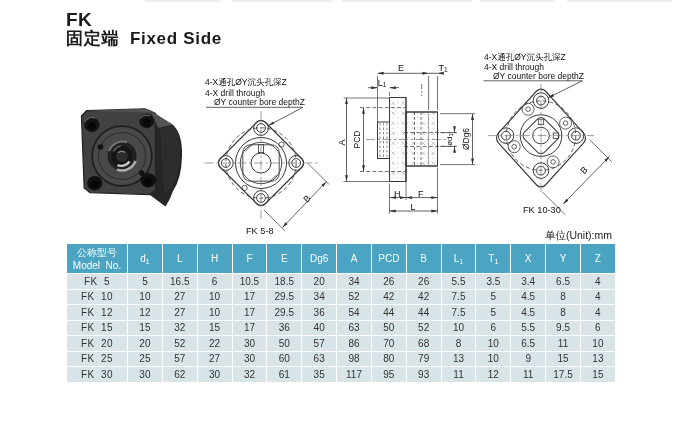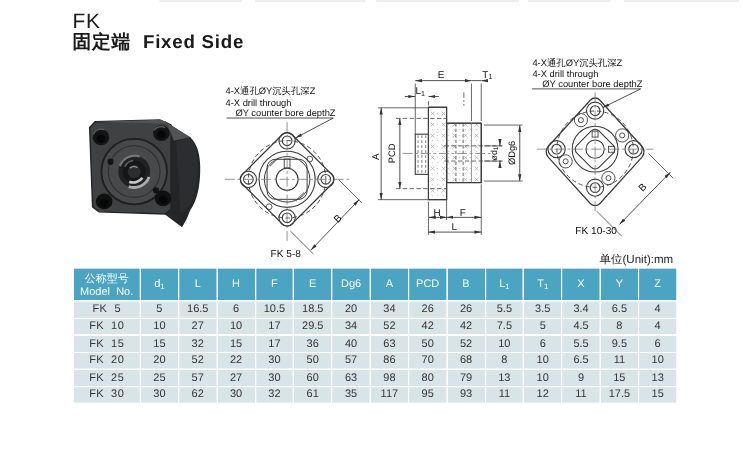--- a/index.html
+++ b/index.html
@@ -1,18 +1,18 @@
 <!DOCTYPE html>
 <html><head>
 <meta charset="utf-8">
 <style>
 html,body{margin:0;padding:0;}
 body{width:675px;height:432px;background:#ffffff;font-family:"Liberation Sans",sans-serif;position:relative;overflow:hidden;}
 .abs{position:absolute;}
-#title1{left:66px;top:9px;font-size:19px;font-weight:normal;color:#1a1a1a;letter-spacing:0.5px;}
+#title1{left:66px;top:9px;font-size:19px;font-weight:bold;color:#1a1a1a;letter-spacing:0.5px;}
 #title2{left:66px;top:27px;font-size:17px;font-weight:bold;color:#1a1a1a;letter-spacing:0.7px;}
 #unit{right:63px;top:229px;font-size:10.5px;color:#222;}
 #tblwrap{left:66px;top:243px;}
 table{border-collapse:collapse;table-layout:fixed;}
 td,th{padding:0;text-align:center;vertical-align:middle;border:1.6px solid #ffffff;overflow:hidden;}
 th{background:#4aa4c2;color:#ffffff;font-weight:normal;font-size:10px;height:29px;}
 td{background:#d9e4e8;color:#333;font-size:10px;height:14.5px;}
 sub{font-size:7px;vertical-align:-2px;}
 .topdash{position:absolute;top:0;height:2px;background:#eceeef;}
 </style>
@@ -262,20 +262,37 @@
           <td>52</td>
           <td>42</td>
           <td>42</td>
           <td>7.5</td>
           <td>5</td>
           <td>4.5</td>
           <td>8</td>
           <td>4</td>
         </tr>
 <tr>
+          <td style="letter-spacing:0.4px;">FK&nbsp;&nbsp;12</td>
+          <td>12</td>
+          <td>27</td>
+          <td>10</td>
+          <td>17</td>
+          <td>29.5</td>
+          <td>36</td>
+          <td>54</td>
+          <td>44</td>
+          <td>44</td>
+          <td>7.5</td>
+          <td>5</td>
+          <td>4.5</td>
+          <td>8</td>
+          <td>4</td>
+        </tr>
+<tr>
           <td style="letter-spacing:0.4px;">FK&nbsp;&nbsp;15</td>
           <td>15</td>
           <td>32</td>
           <td>15</td>
           <td>17</td>
           <td>36</td>
           <td>40</td>
           <td>63</td>
           <td>50</td>
           <td>52</td>

